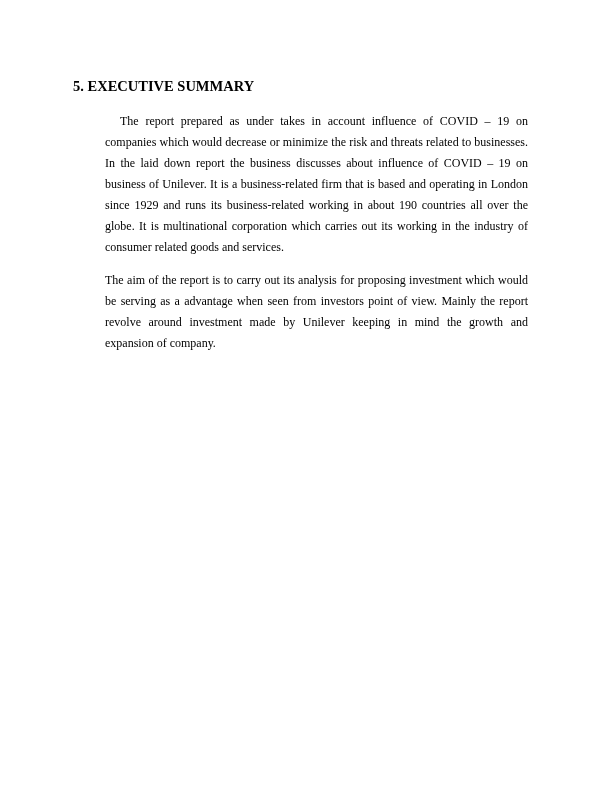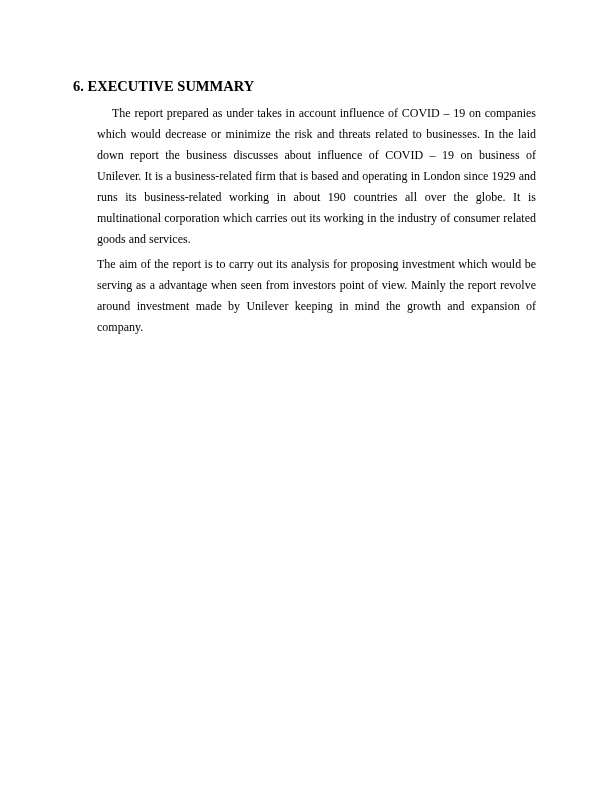--- a/index.html
+++ b/index.html
@@ -35,31 +35,31 @@
     }
     .body-text {
       position: absolute;
       left: 93px;
       top: 99px;
       width: 447px;
       font-size: 12px;
       line-height: 21px;
     }
     .para {
-      margin: 4px;
+      margin: 12px;
       text-align: justify;
       text-align-last: left;
     }
     .para.indent {
       text-indent: 15px;
     }
   </style>
 </head>
 <body>
 
 <div class="page">
-  <h1 class="heading">6. EXECUTIVE SUMMARY</h1>
+  <h1 class="heading">5. EXECUTIVE SUMMARY</h1>
 
   <div class="body-text">
     <p class="para indent">The report prepared as under takes in account influence of COVID – 19 on companies which would decrease or minimize the risk and threats related to businesses. In the laid down report the business discusses about influence of COVID – 19 on business of Unilever. It is a business-related firm that is based and operating in London since 1929 and runs its business-related working in about 190 countries all over the globe. It is multinational corporation which carries out its working in the industry of consumer related goods and services.</p>
     <p class="para">The aim of the report is to carry out its analysis for proposing investment which would be serving as a advantage when seen from investors point of view. Mainly the report revolve around investment made by Unilever keeping in mind the growth and expansion of company.</p>
   </div>
 </div>
 
 </body></html>

